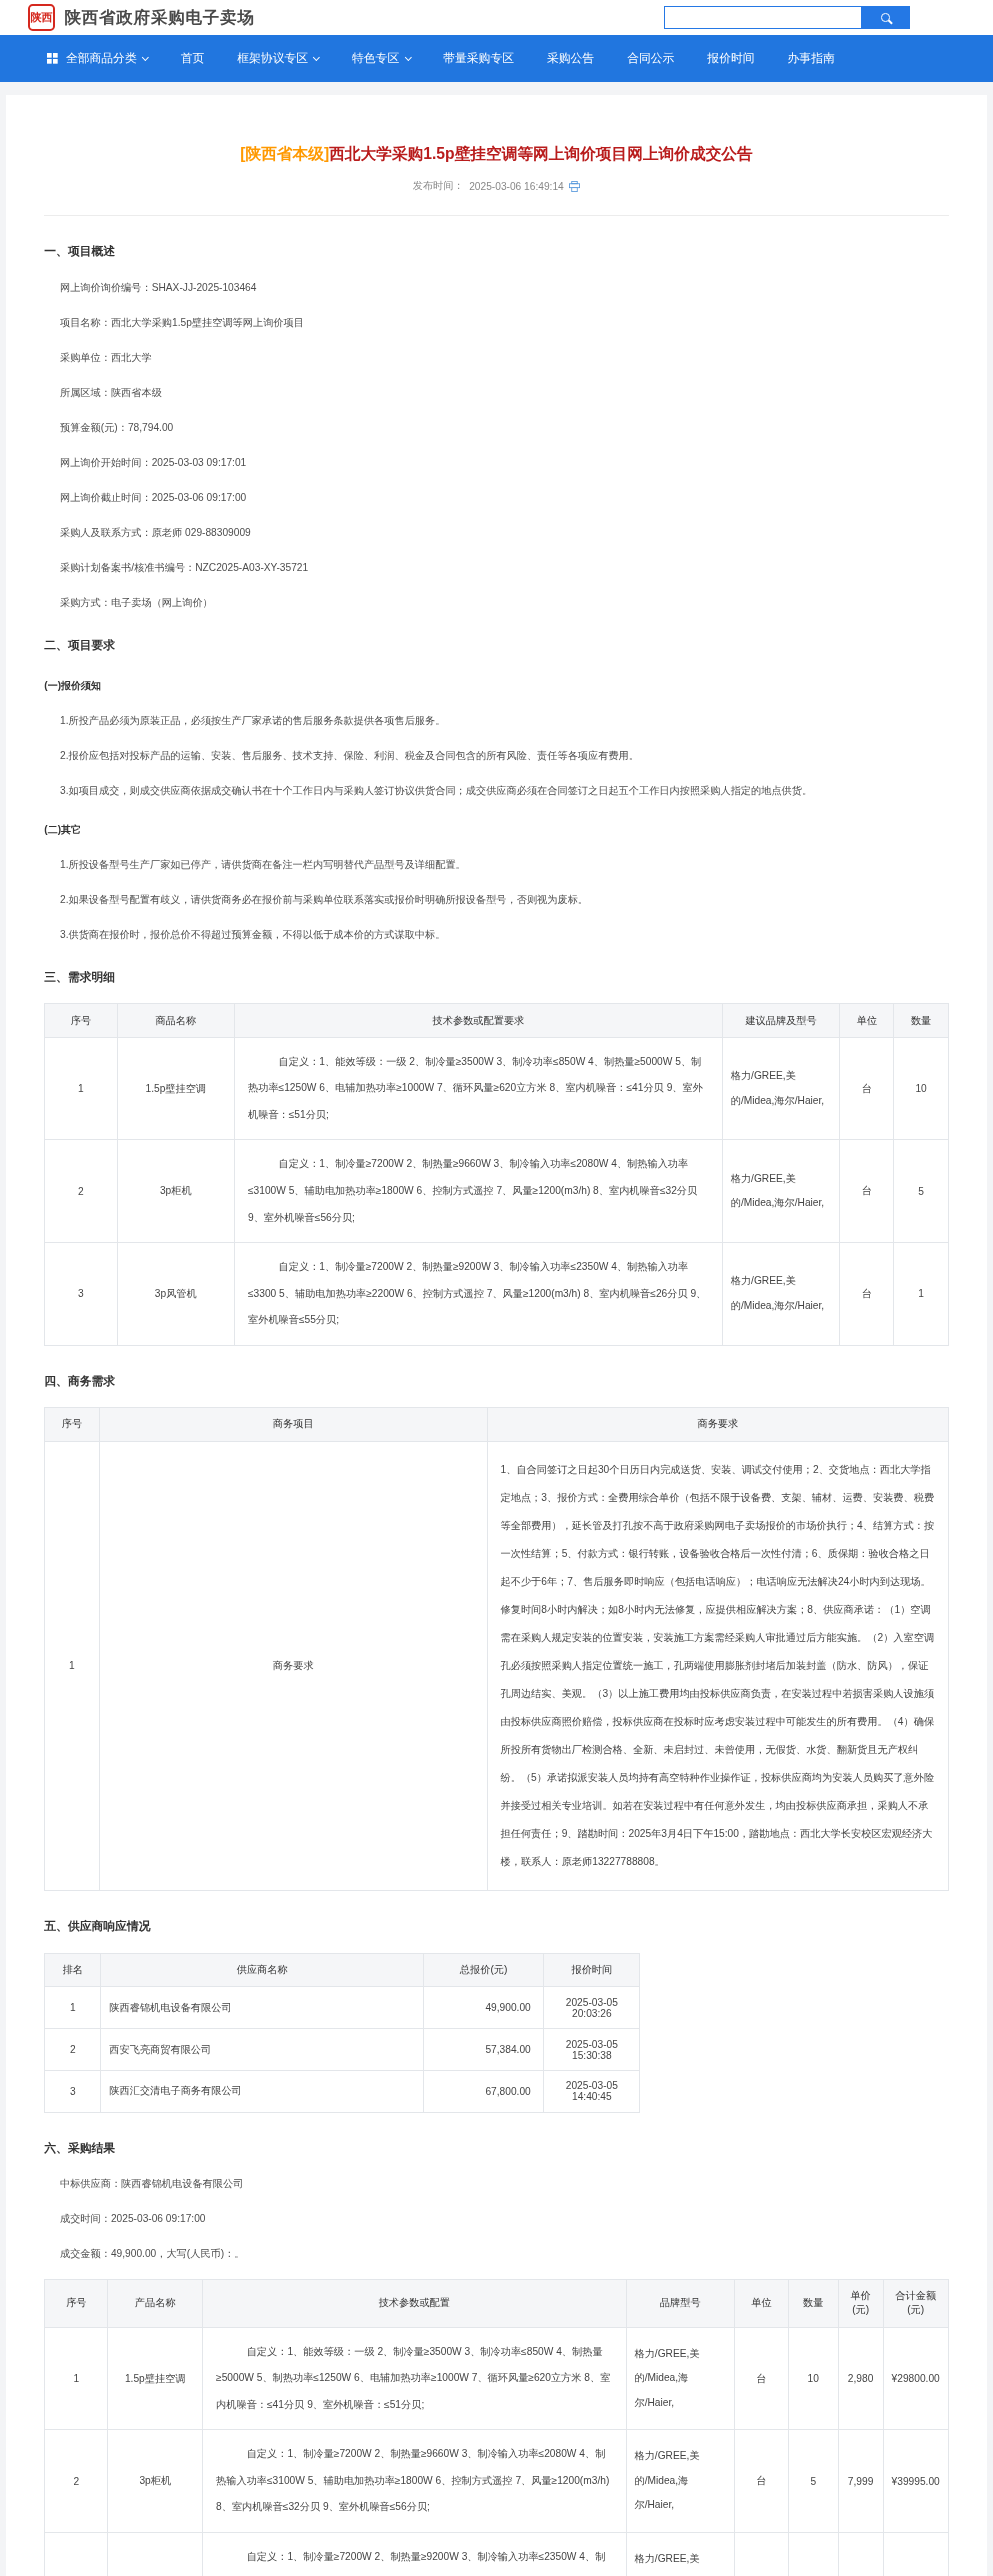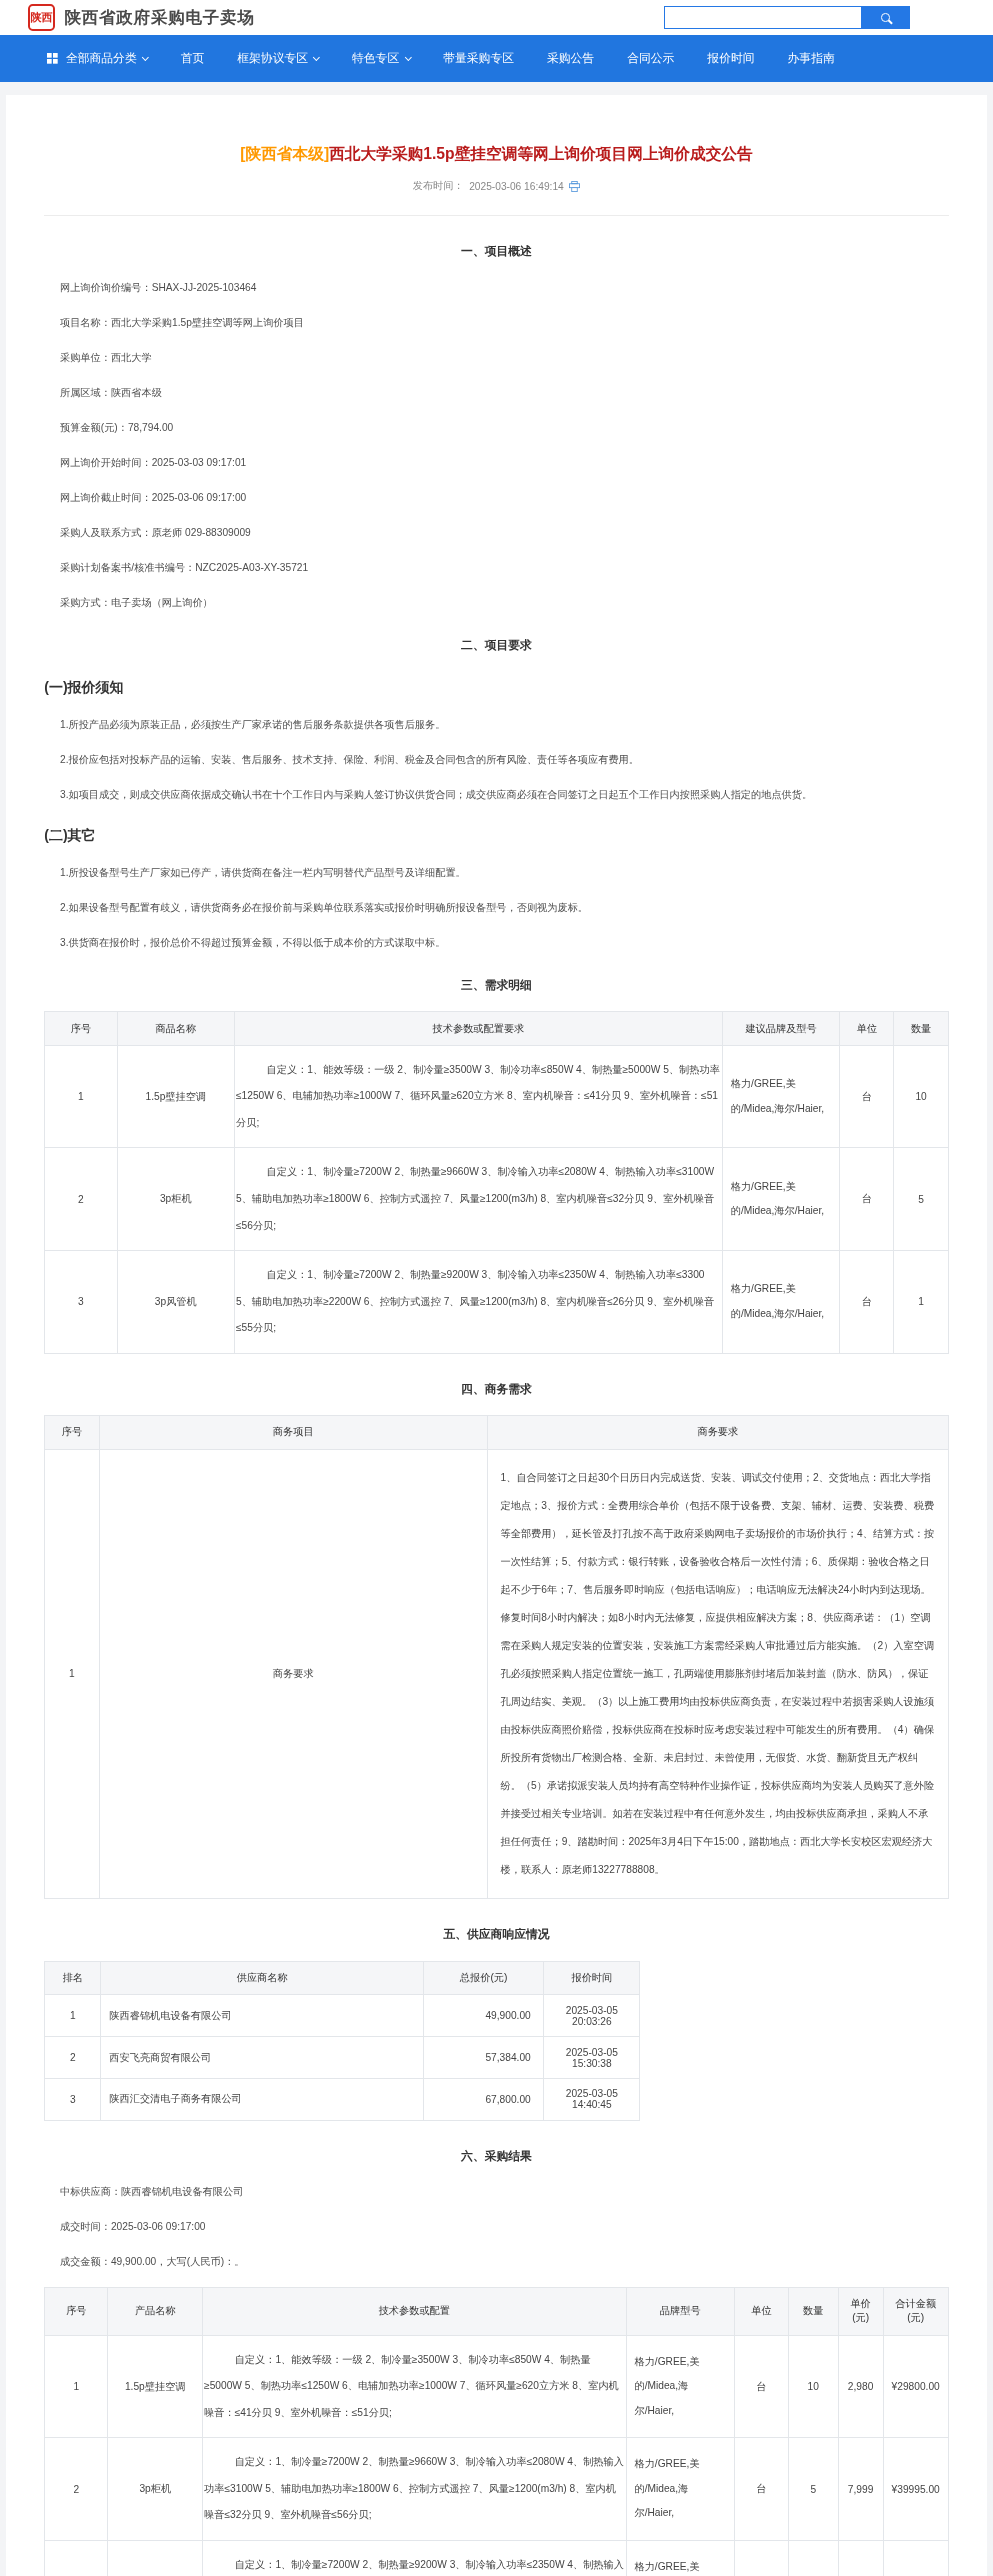--- a/index.html
+++ b/index.html
@@ -29,28 +29,28 @@
            transform:rotate(45deg); margin-left:6.3px; margin-bottom:2.4px; }
 
   
   .page-card { background:#fff; margin:12.6px 6.3px 15.7px; padding:38px 38px 33px; }
   .art-title { text-align:center; font-size:15.7px; font-weight:bold; line-height:1.4; }
   .tag { color:#ff9900; }
   .t-main { color:#b91c1c; }
   .pub { text-align:center; color:#888; font-size:10.2px; margin-top:14px; display:flex; justify-content:center; align-items:center; gap:5.5px; }
   .divider { border-bottom:0.8px solid #ececec; margin:22px 0 6.3px; }
 
-  .sec-h { font-size:11.8px; font-weight:bold; color:#333; margin:28px 0 1.6px;text-align:center; }
-  .sub-h { font-size:14px; font-weight:bold; color:#333; margin-top:25px; }
+  .sec-h { font-size:11.8px; font-weight:bold; color:#333; margin:28px 0 1.6px; }
+  .sub-h { font-size:10px; font-weight:bold; color:#333; margin-top:25px; }
   .field, .para { font-size:10.2px; color:#4d4d4d; padding-left:15.7px; margin-top:19.7px; line-height:1.5; }
 
   table { width:100%; border-collapse:collapse; margin-top:17.3px; font-size:10.2px; color:#444; }
   th, td { border:0.8px solid #e3e6ea; padding:9.4px 7.9px; text-align:center; }
   th { background:#f5f6f8; font-weight:normal; color:#333; }
-  td.spec { text-align:left; line-height:2.6; text-indent:3em; padding:11px 1px; }
+  td.spec { text-align:left; line-height:2.6; text-indent:3em; padding:11px 13px; }
   td.brand { text-align:left; line-height:2.4; }
   td.biz-text { text-align:left; line-height:2.75; padding:14px 12.6px; }
   td.price { text-align:right; padding-right:12.6px; }
   .resp-table { width:596px; }
 </style>
 </head>
 <body>
 
 <header class="top-header">
   <div class="logo">

